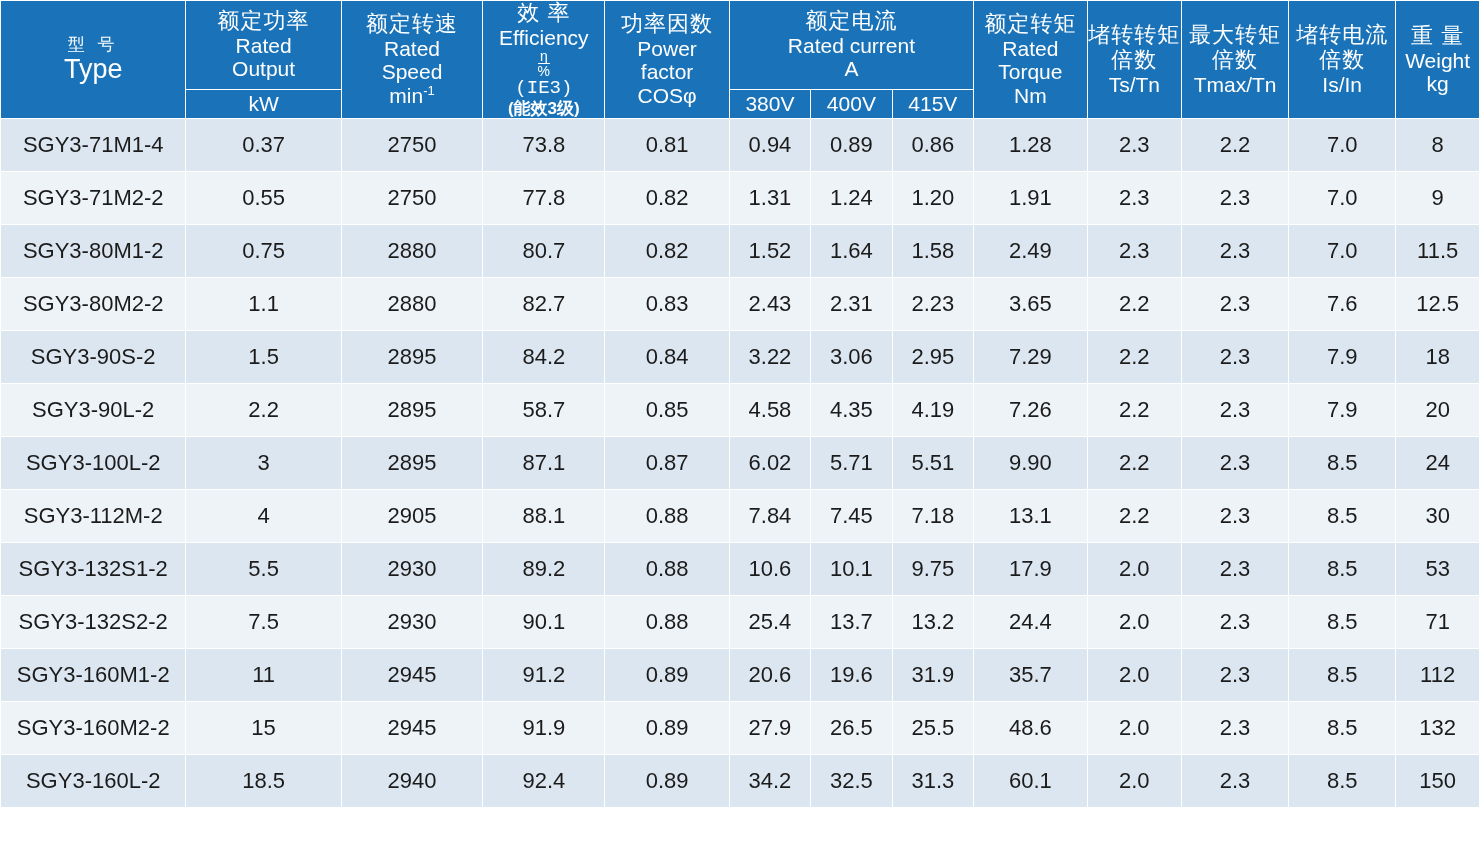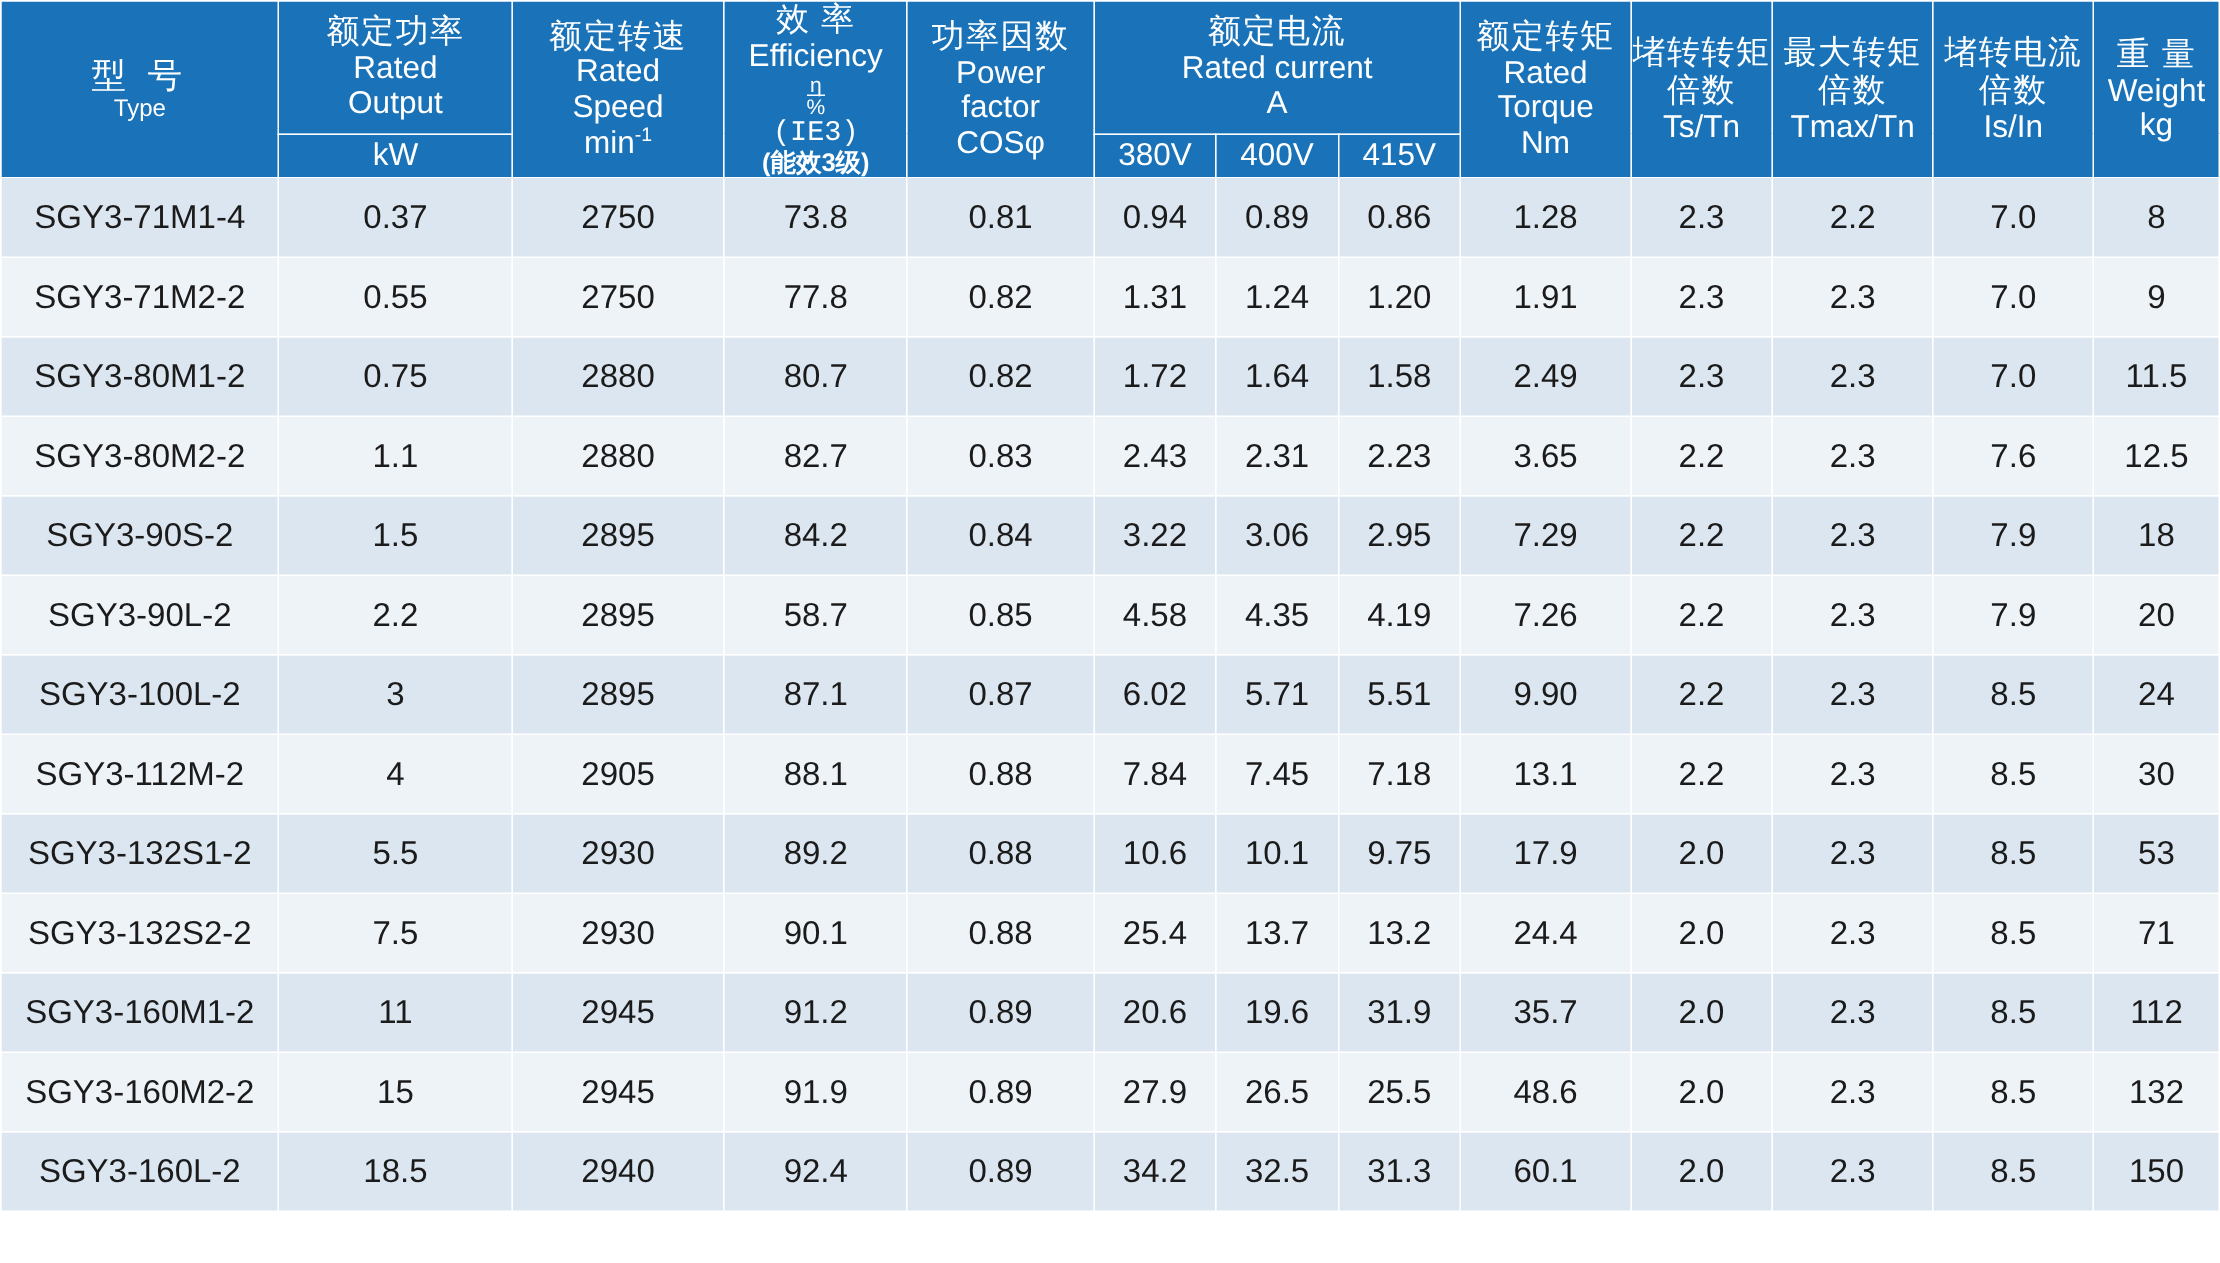--- a/index.html
+++ b/index.html
@@ -45,25 +45,25 @@
     display: block;
     font-size: 19px;
     font-family: Liberation Mono, monospace;
   }
   thead th .xs {
     display: block;
     font-size: 17px;
     font-weight: bold;
   }
   thead th.type-cell .cn {
-    font-size: 23px;
+    font-size: 17px;
     letter-spacing: 4px;
   }
   thead th.type-cell .en {
-    font-size: 16px;
+    font-size: 27px;
   }
   tbody td {
     border: 1px solid #ffffff;
     font-size: 22px;
     color: #1b1b1b;
     height: 52px;
   }
   tbody tr.odd td { background: #dce6f0; }
   tbody tr.even td { background: #eef3f8; }
   tbody td.typecol {
@@ -211,21 +211,21 @@
         <td>2.3</td>
         <td>7.0</td>
         <td>9</td>
       </tr>
       <tr class="odd">
         <td class="typecol">SGY3-80M1-2</td>
         <td>0.75</td>
         <td>2880</td>
         <td>80.7</td>
         <td>0.82</td>
-        <td>1.72</td>
+        <td>1.52</td>
         <td>1.64</td>
         <td>1.58</td>
         <td>2.49</td>
         <td>2.3</td>
         <td>2.3</td>
         <td>7.0</td>
         <td>11.5</td>
       </tr>
       <tr class="even">
         <td class="typecol">SGY3-80M2-2</td>

